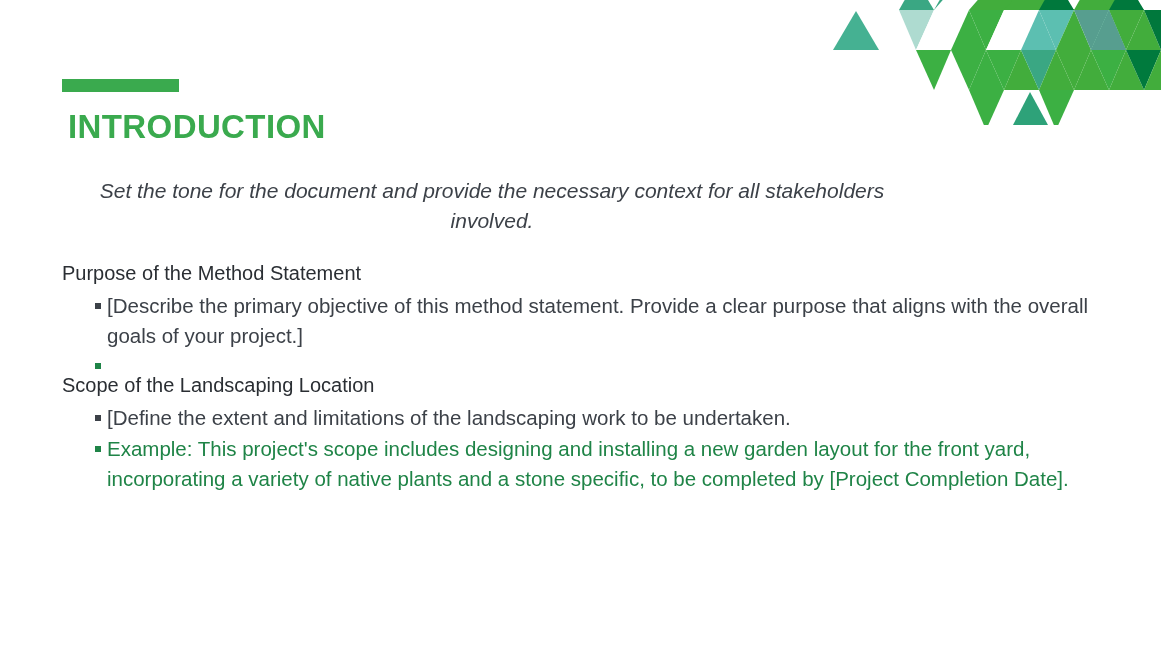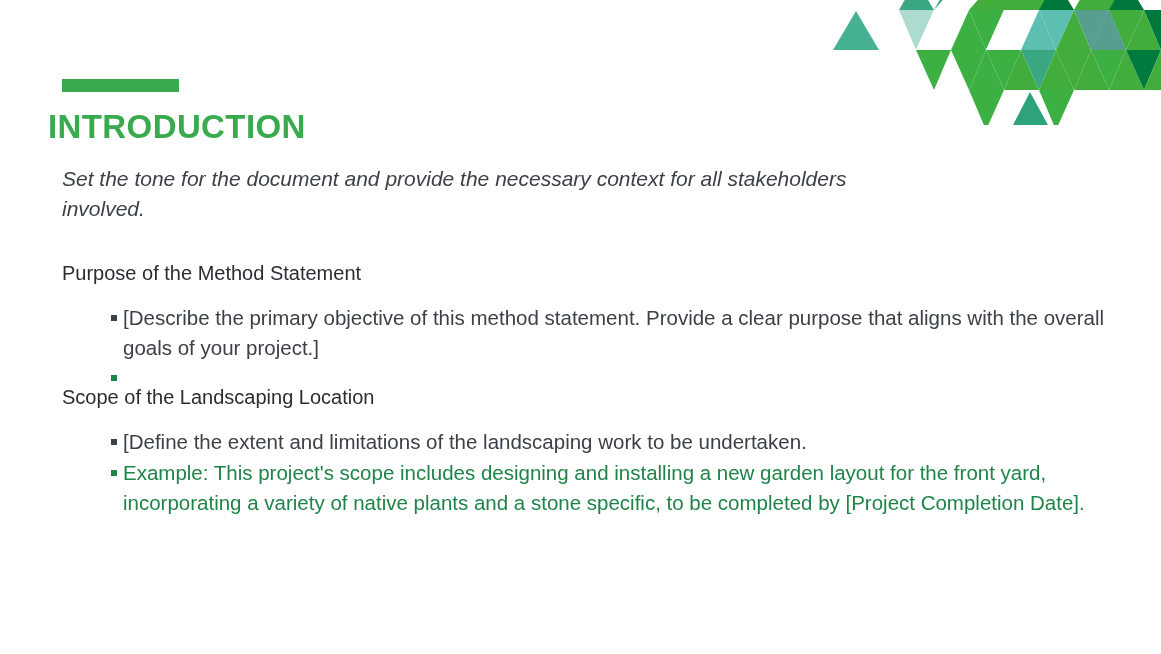--- a/index.html
+++ b/index.html
@@ -35,40 +35,41 @@
     position: absolute;
     left: 62px;
     top: 79px;
     width: 117px;
     height: 13px;
     background: #3aaa4e;
   }
 
   .page-title {
     position: absolute;
-    left: 48px;
+    left: 68px;
     top: 107px;
     margin: 0;
     font-size: 33px;
     font-weight: 700;
     letter-spacing: 0.4px;
     color: #3aaa4e;
     line-height: 1.2;
   }
 
   .subtitle {
     position: absolute;
     left: 62px;
-    top: 164px;
+    top: 176px;
     width: 860px;
     margin: 0;
     font-size: 21px;
     font-style: italic;
     color: #3c4148;
     line-height: 1.42;
+    text-align: center;
   }
 
   .sections {
     position: absolute;
     left: 62px;
     top: 260px;
     width: 1070px;
   }
 
   .section { margin: 0 0 22px 0; }
@@ -77,21 +78,21 @@
   .section-heading {
     margin: 0 0 4px 0;
     font-size: 20px;
     font-weight: 400;
     color: #2a2e33;
     line-height: 1.35;
   }
 
   .bullets {
     list-style: none;
-    margin: 16px;
+    margin: 0;
     padding: 0;
   }
 
   .bullet {
     position: relative;
     padding-left: 45px;
     font-size: 20.5px;
     line-height: 1.45;
     color: #3c4148;
     margin: 0 0 1px 0;

